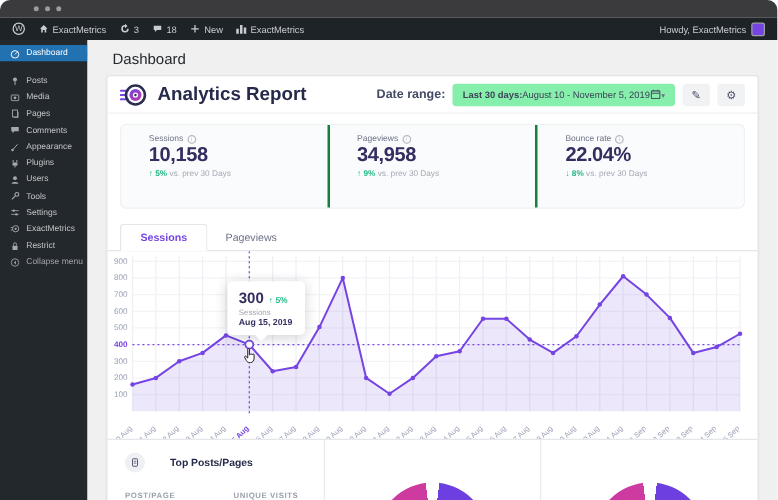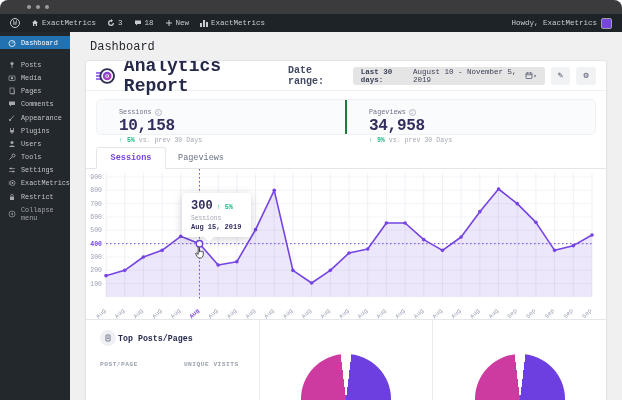--- a/index.html
+++ b/index.html
@@ -1,18 +1,18 @@
 <!DOCTYPE html>
 <html><head>
 <meta charset="utf-8">
 <style>
   * { margin:0; padding:0; box-sizing:border-box; }
   html,body { width:622px; height:400px; overflow:hidden; background:#fff;
     font-family:"Liberation Sans", sans-serif; }
-  .window { position:absolute; inset:0; border-radius:8px 8px 0 0; overflow:hidden; background:#f0f0f1;font-family:Liberation Mono, monospace; }
+  .window { position:absolute; inset:0; border-radius:8px 8px 0 0; overflow:hidden; background:#f0f0f1; }
 
   
   .chrome { height:14px; background:#3b3b3d; display:flex; align-items:center; padding-left:27px; gap:5px; }
   .dot { width:4px; height:4px; border-radius:50%; background:#9b9b9b; }
 
   
   .adminbar { height:18px; background:#1d2327; display:flex; align-items:center; color:#c9cdd1;
     font-size:7.5px; padding:0 10px; gap:11px; }
   .ab-item { display:flex; align-items:center; gap:3px; white-space:nowrap; }
   .wplogo { width:10px; height:10px; border:1px solid #c9cdd1; border-radius:50%; font-size:6.5px;
@@ -34,32 +34,32 @@
     border:4px solid transparent; border-left-color:#2271b1; }
   .menu-item.dim { color:#a0a3a8; }
 
   
   .content { position:absolute; left:70px; top:32px; right:0; bottom:0; background:#f0f0f1; }
   .page-title { position:absolute; left:20px; top:8px; font-size:12px; color:#23282d; font-weight:normal; }
   .card { position:absolute; left:15px; top:28px; width:522px; height:392px; background:#fff;
     border:1px solid #e2e4e8; border-radius:3px; box-shadow:0 1px 2px rgba(0,0,0,.05); overflow:hidden; }
 
   .card-header { height:30px; display:flex; align-items:center; padding:0 10px; border-bottom:1px solid #eef0f2; gap:8px; }
-  .report-title { font-size:18px; font-weight:bold; color:#262a4a; }
+  .report-title { font-size:15px; font-weight:bold; color:#262a4a; }
   .header-right { margin-left:auto; display:flex; align-items:center; gap:6px; }
   .dr-label { font-size:10px; font-weight:bold; color:#444a63; }
-  .dr-pill { background:#e5e5e5; border-radius:3px; height:18px; display:flex; align-items:center;
+  .dr-pill { background:#86efac; border-radius:3px; height:18px; display:flex; align-items:center;
     padding:0 8px; font-size:7.5px; color:#3c4257; gap:0; cursor:pointer;justify-content:center; }
   .dr-bold { font-weight:bold; }
   .caret { font-size:6px; color:#6b7286; }
   .icon-btn { width:22px; height:18px; background:#f1f2f4; border-radius:3px; display:flex;
     align-items:center; justify-content:center; font-size:9px; color:#4c5268; cursor:pointer; }
 
   .stats-wrap { padding:8px 10px 8px; }
-  .stats { background:#fafbfc; border:1px solid #f0f1f3; border-radius:5px; display:flex; height:36px; }
+  .stats { background:#fafbfc; border:1px solid #f0f1f3; border-radius:5px; display:flex; height:68px; }
   .stat { flex:1; padding:8px 0 0 22px; border-left:2px solid #15803d; }
   .stat:first-child { border-left:none; }
   .stat-label { font-size:6.8px; color:#6e7487; display:flex; gap:3px; align-items:center; }
   .info { width:7px; height:7px; border:1px solid #b4b9c3; border-radius:50%; font-size:4.5px; color:#b4b9c3;
     display:inline-flex; align-items:center; justify-content:center; font-style:italic; flex:0 0 auto; }
   .stat-value { font-size:16px; font-weight:bold; color:#322e5f; margin:1px 0 2px; letter-spacing:-.3px; }
   .stat-delta { font-size:6.6px; color:#a3a8b3; }
   .green { color:#1fb880; font-weight:bold; }
 
   .tabs { display:flex; padding:0 10px; border-bottom:1px solid #e4e6ea; height:22px; margin-top:4px; }
@@ -77,21 +77,21 @@
   .tt-row { display:flex; align-items:baseline; gap:4px; }
   .tt-value { font-size:12px; font-weight:bold; color:#322e5f; }
   .tt-delta { font-size:6.8px; }
   .tt-series { font-size:6.3px; color:#a3a8b3; margin-top:2px; }
   .tt-date { font-size:7px; font-weight:bold; color:#322e5f; margin-top:1px; }
   .cursor-hand { position:absolute; left:108px; top:77px; z-index:6; }
 
   .bottom-row { display:flex; border-top:1px solid #e4e6ea; height:116px; }
   .bcol { flex:1; padding:10px 0 0 14px; position:relative; }
   .bcol + .bcol { border-left:1px solid #e9ebee; }
-  .bcol-header { display:flex; align-items:center; gap:2px; padding-right:8px; }
+  .bcol-header { display:flex; align-items:center; gap:20px; padding-right:8px; }
   .bicon { width:16px; height:16px; border-radius:50%; background:#eef0f3; display:flex;
     align-items:center; justify-content:center; flex:0 0 auto; }
   .btitle { font-size:8.3px; font-weight:bold; color:#262a4a; }
   .tbl-head { display:flex; justify-content:space-between; margin-top:15px; padding-right:20px;
     font-size:6.2px; letter-spacing:.5px; color:#9ba1ad; font-weight:bold; }
   .pie { position:absolute; left:50%; transform:translateX(-50%); top:34px; width:90px; height:90px;
     border-radius:50%;
     background:conic-gradient(#fff 0deg 7deg, #6d3fe0 7deg 168deg, #fff 168deg 192deg,
       #cd3ba0 192deg 353deg, #fff 353deg 360deg); }
 </style>
@@ -294,20 +294,28 @@
             <div class="stat-value">10,158</div>
             <div class="stat-delta"><span class="green">↑ 5%</span> <span>vs. prev 30 Days</span></div>
           </div>
           <div class="stat">
             <div class="stat-label">
                 <span>Pageviews</span>
                 <span class="info">i</span>
               </div>
             <div class="stat-value">34,958</div>
             <div class="stat-delta"><span class="green">↑ 9%</span> <span>vs. prev 30 Days</span></div>
+          </div>
+          <div class="stat">
+            <div class="stat-label">
+                <span>Bounce rate</span>
+                <span class="info">i</span>
+              </div>
+            <div class="stat-value">22.04%</div>
+            <div class="stat-delta"><span class="green">↓ 8%</span> <span>vs. prev 30 Days</span></div>
           </div>
         </div>
       </div>
 
       <div class="tabs">
         <div class="tab active">Sessions</div>
         <div class="tab">Pageviews</div>
       </div>
 
       <div class="chart-section">

